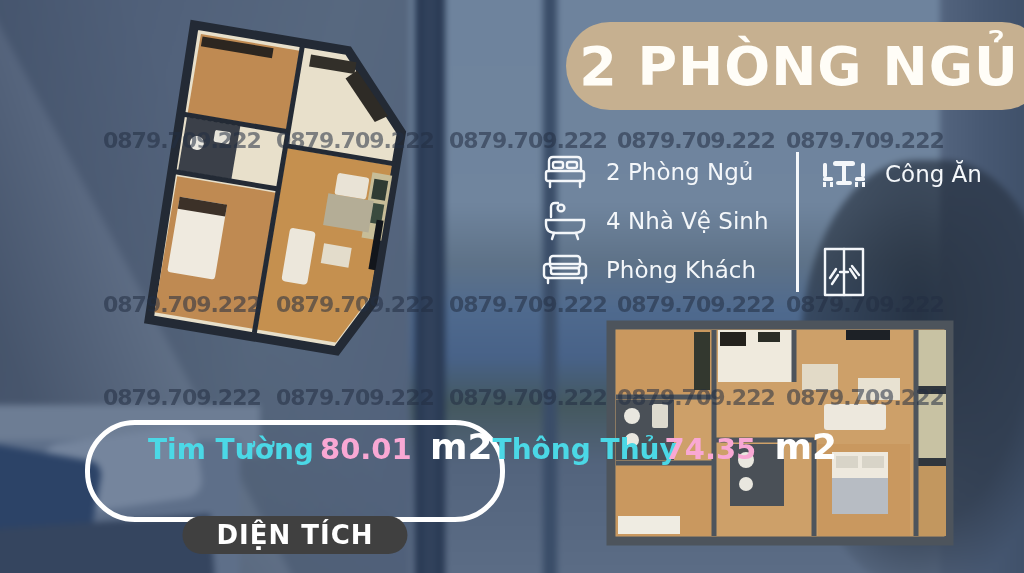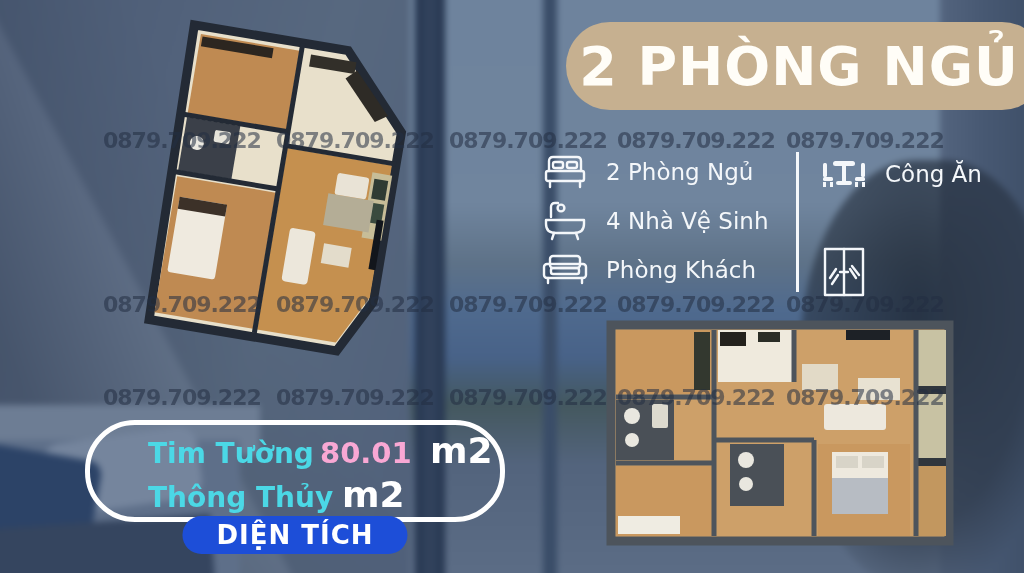--- a/index.html
+++ b/index.html
@@ -60,21 +60,21 @@
   .feat-row{display:flex;align-items:center;height:48px;}
   .feat-icon{width:54px;display:flex;justify-content:center;align-items:center;flex:none;}
   .feat-label{margin-left:14px;font-size:23px;color:#f4f7fa;white-space:nowrap;}
   .feat-divider{width:3px;background:#f4f7fa;margin:4px 0 6px 0;flex:none;}
 
   
   .area-card{position:absolute;z-index:4;left:85px;top:420px;width:420px;height:140px;}
   .area-box{
     position:absolute;left:0;top:0;width:420px;height:102px;box-sizing:border-box;
     border:5px solid #ffffff;border-radius:50px;
-    display:flex;flex-direction:column;justify-content:flex-end;padding-left:58px;
+    display:flex;justify-content:flex-start;padding-left:58px;
   }
   .area-row{display:flex;align-items:baseline;height:44px;line-height:44px;}
   .area-label{width:172px;font-size:28px;font-weight:bold;color:#4bd8e6;white-space:nowrap;}
   .area-value{width:88px;font-size:29px;font-weight:bold;color:#f9a8d4;}
   .area-unit{margin-left:22px;font-size:36px;font-weight:bold;color:#ffffff;}
   .area-badge{
     position:absolute;left:50%;transform:translateX(-50%);top:96px;
     padding:4px 34px;border-radius:24px;
     font-size:26px;font-weight:bold;letter-spacing:1px;color:#ffffff;white-space:nowrap;
   }
@@ -259,24 +259,25 @@
 
   <div class="area-card">
     <div class="area-box">
       <div class="area-row">
         <span class="area-label">Tim Tường</span>
         <span class="area-value">80.01</span>
         <span class="area-unit">m2</span>
       </div>
       <div class="area-row">
         <span class="area-label">Thông Thủy</span>
+        <span class="area-value">74.35</span>
         <span class="area-unit">m2</span>
       </div>
     </div>
-    <div class="area-badge" style="background: #1d4ed8;">DIỆN TÍCH</div>
+    <div class="area-badge" style="background: #404040;">DIỆN TÍCH</div>
   </div>
 
 <div class="watermark" style="left: 103px; top: 128px;">0879.709.222</div>
     <div class="watermark" style="left: 276px; top: 128px;">0879.709.222</div>
     <div class="watermark" style="left: 449px; top: 128px;">0879.709.222</div>
     <div class="watermark" style="left: 617px; top: 128px;">0879.709.222</div>
     <div class="watermark" style="left: 786px; top: 128px;">0879.709.222</div>
     <div class="watermark" style="left: 103px; top: 292px;">0879.709.222</div>
     <div class="watermark" style="left: 276px; top: 292px;">0879.709.222</div>
     <div class="watermark" style="left: 449px; top: 292px;">0879.709.222</div>

